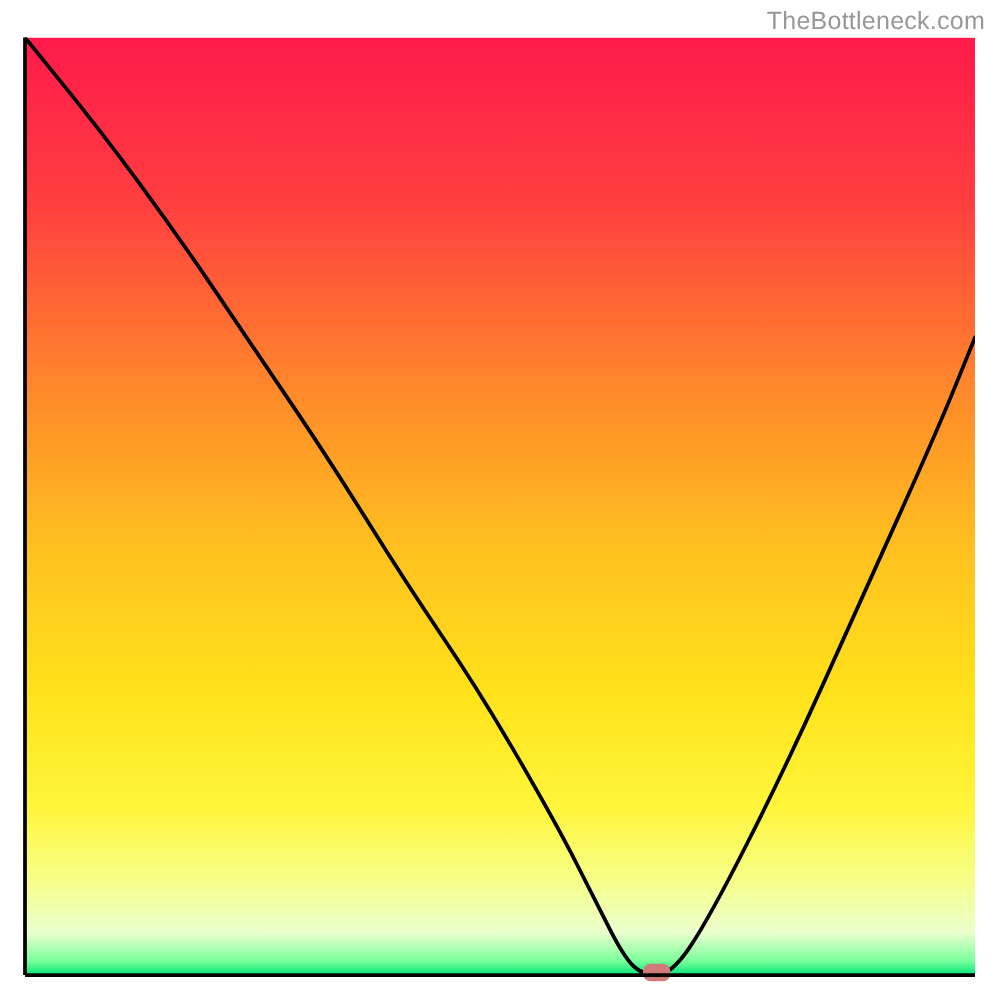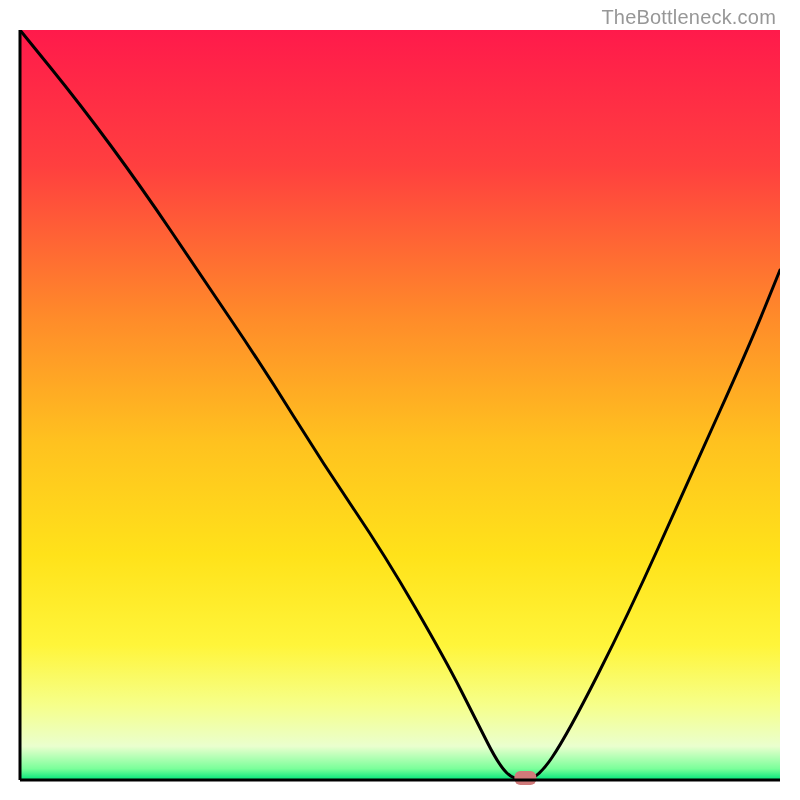--- a/index.html
+++ b/index.html
@@ -11,21 +11,21 @@
     overflow: hidden;
   }
   .chart-wrap {
     position: relative;
     width: 800px;
     height: 800px;
   }
   .attribution {
     position: absolute;
     top: 6px;
-    right: 24px;
+    right: 12px;
     font-family: Arial, Helvetica, sans-serif;
     font-size: 20px;
     color: #979797;
     letter-spacing: 0.2px;
     user-select: none;
   }
   svg {
     display: block;
   }
 </style>

